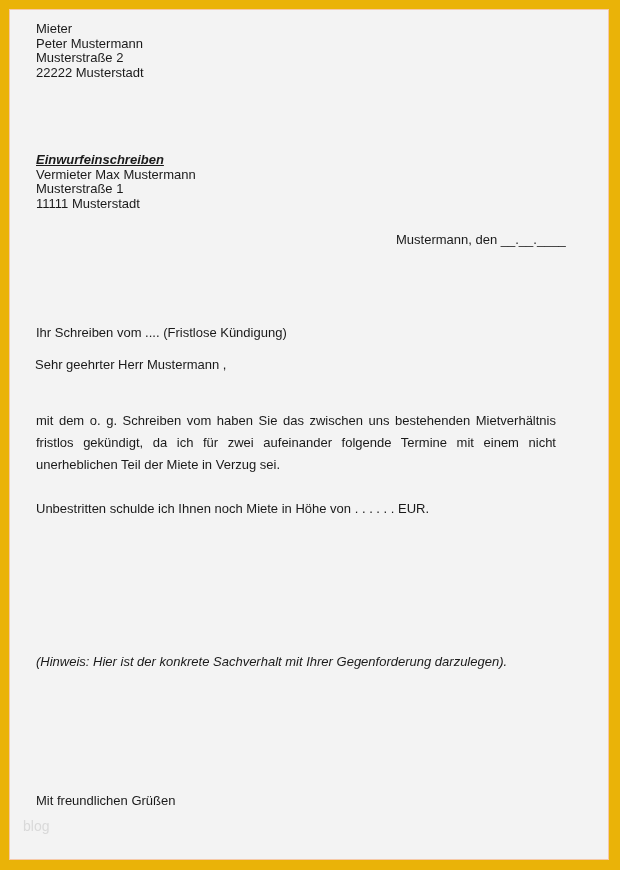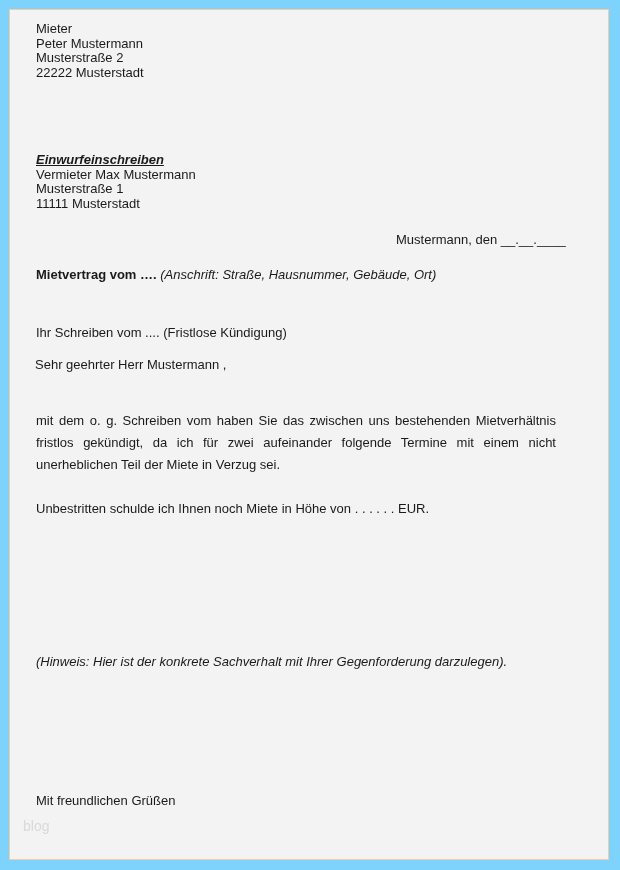--- a/index.html
+++ b/index.html
@@ -12,21 +12,21 @@
       height: 870px;
       position: relative;
       overflow: hidden;
       font-family: "Liberation Sans", sans-serif;
       color: #1a1a1a;
     }
     .frame {
       position: absolute;
       left: 0; top: 0;
       width: 620px; height: 870px;
-      background: #7dd3fc;
+      background: #eab308;
     }
     .page {
       position: absolute;
       left: 9px;
       top: 9px;
       width: 600px;
       height: 851px;
       background: #F3F3F3;
       box-shadow: inset 0 0 0 1px #f6c9a8;
     }
@@ -81,23 +81,20 @@
 
     <div class="addr" style="top: 144px;">
       <div class="u-bold-italic">Einwurfeinschreiben</div>
       <div>Vermieter Max Mustermann</div>
       <div>Musterstraße 1</div>
       <div>11111 Musterstadt</div>
     </div>
 
     <div class="abs" style="left: 387px; top: 223px;">Mustermann, den __.__.____</div>
 
-    <div class="abs" style="left: 27px; top: 258px;">
-      <span class="bold">Mietvertrag vom ….</span><span class="italic"> (Anschrift: Straße, Hausnummer, Gebäude, Ort)</span>
-    </div>
     <div class="abs" style="left: 27px; top: 281px; margin-top: 35px;">Ihr Schreiben vom .... (Fristlose Kündigung)</div>
 
     <div class="abs" style="left: 26px; top: 348px;">Sehr geehrter Herr Mustermann ,</div>
 
     <div class="para" style="top: 401px;">mit dem o. g. Schreiben vom  haben Sie das zwischen uns bestehenden Mietverhältnis fristlos gekündigt, da ich für zwei aufeinander folgende Termine mit einem nicht unerheblichen Teil der Miete in Verzug sei.</div>
 
     <div class="para last-left" style="top: 489px;">Unbestritten schulde ich Ihnen noch Miete in Höhe von . . . . . . EUR.</div>
 
 
     <div class="para last-left italic" style="top: 642px;">(Hinweis: Hier ist der konkrete Sachverhalt mit Ihrer Gegenforderung darzulegen).</div>

